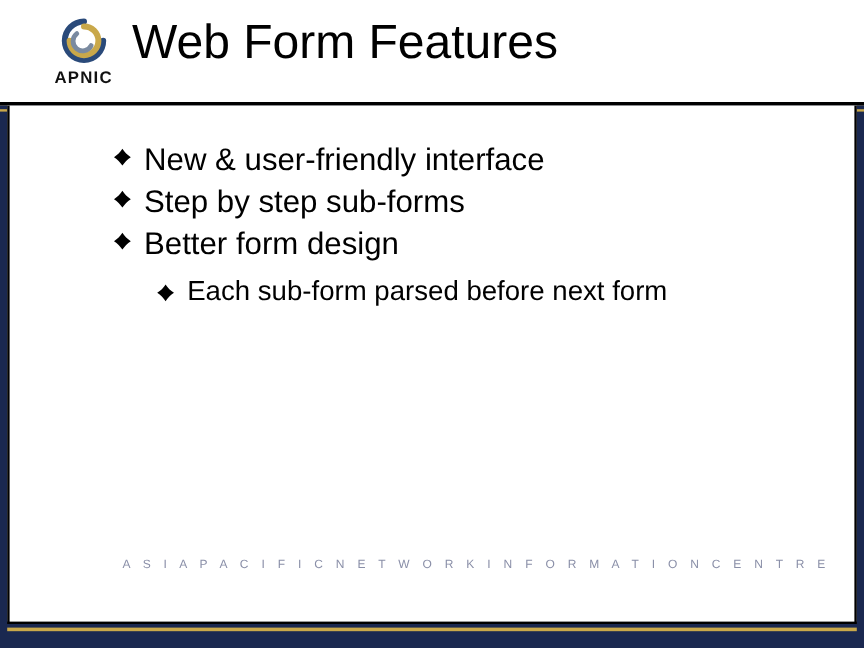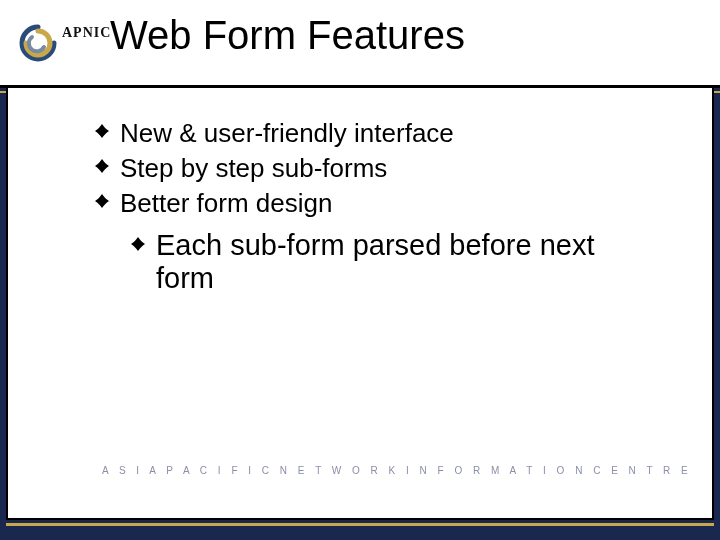--- a/index.html
+++ b/index.html
@@ -14,24 +14,23 @@
   .header {
     height: 88px;
     background: #ffffff;
     border-bottom: 3px solid #000;
     display: flex;
     align-items: center;
     padding-left: 14px;
   }
   .logo-block {
     display: flex;
-    flex-direction: row;
-    align-items: flex-start;
+    flex-direction: column;
+    align-items: flex-end;
     width: 80px;
-    font-family: Liberation Serif, serif;
   }
   .logo-swirl {
     width: 48px;
     height: 40px;
     position: relative;
   }
   .logo-text {
     font-size: 14px;
     font-weight: 600;
     letter-spacing: 1px;
@@ -88,21 +87,21 @@
     top: 7px;
     width: 16px;
     height: 16px;
   }
   .sub-list {
     list-style: none;
     margin-top: 8px;
     margin-left: 36px;
   }
   .sub-item {
-    font-size: 29px;
+    font-size: 23px;
     color: #000;
     position: relative;
     padding-left: 26px;
   }
   .footer {
     position: absolute;
     left: 94px;
     bottom: 42px;
     font-size: 10px;
     letter-spacing: 4px;

